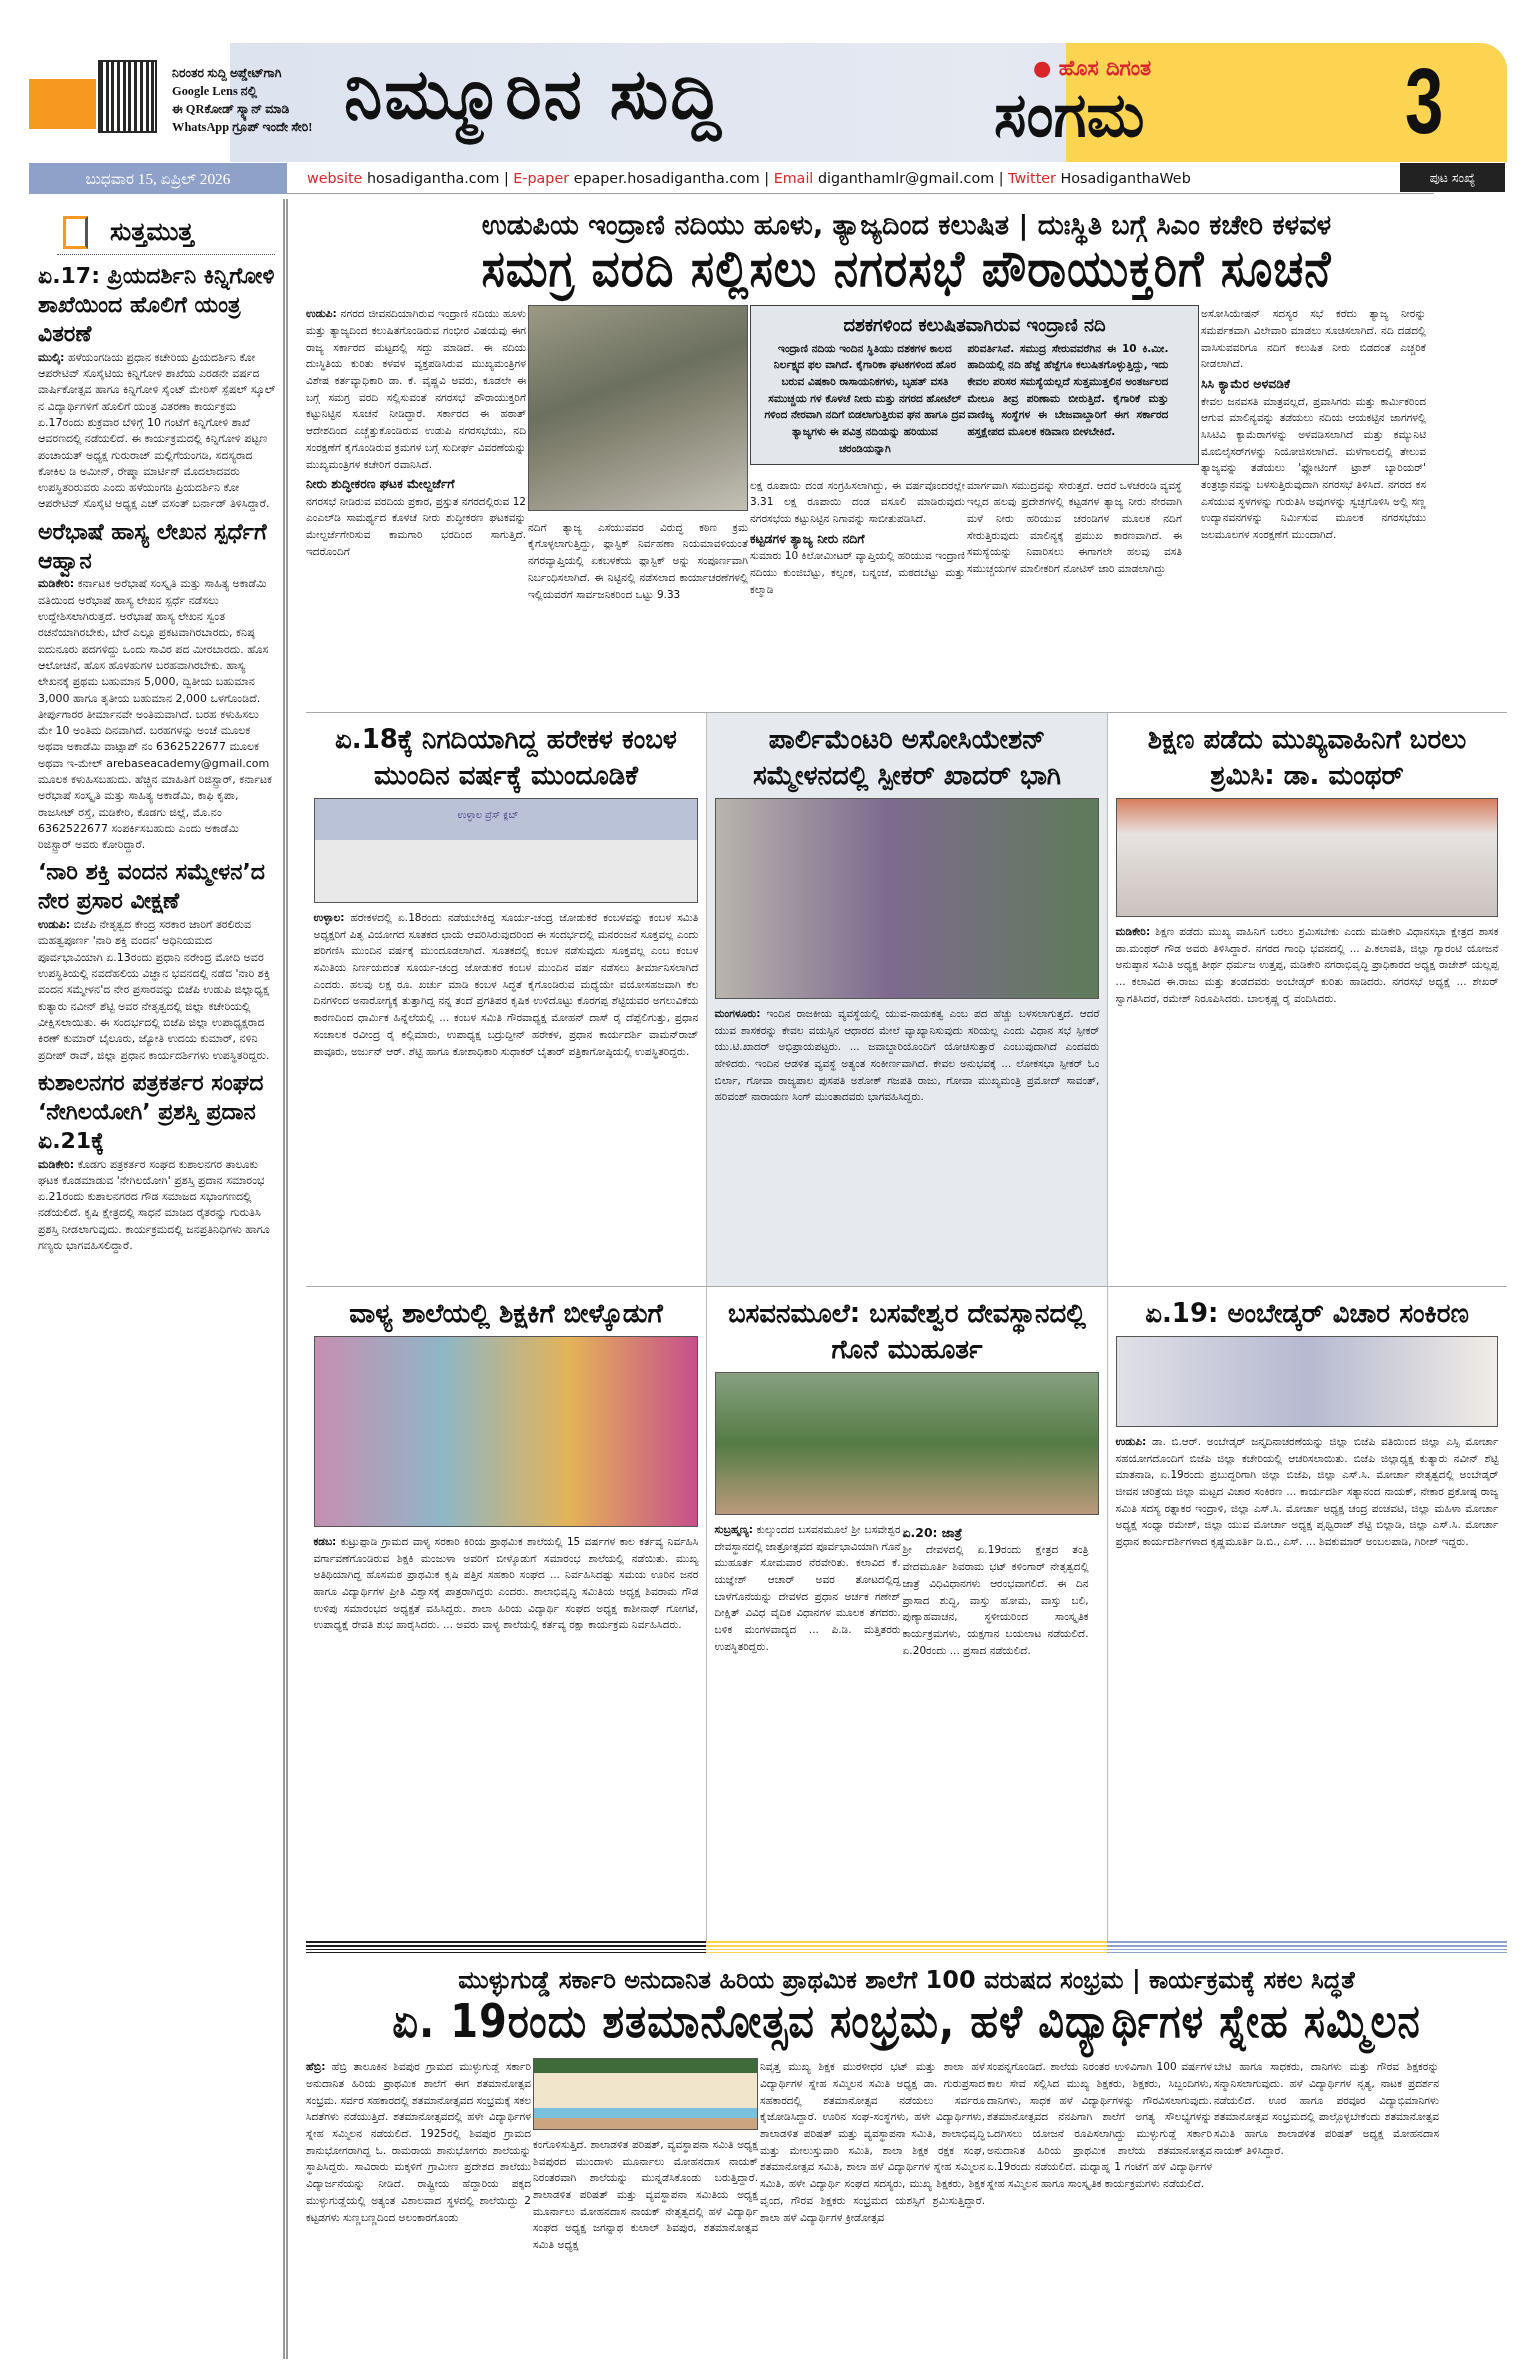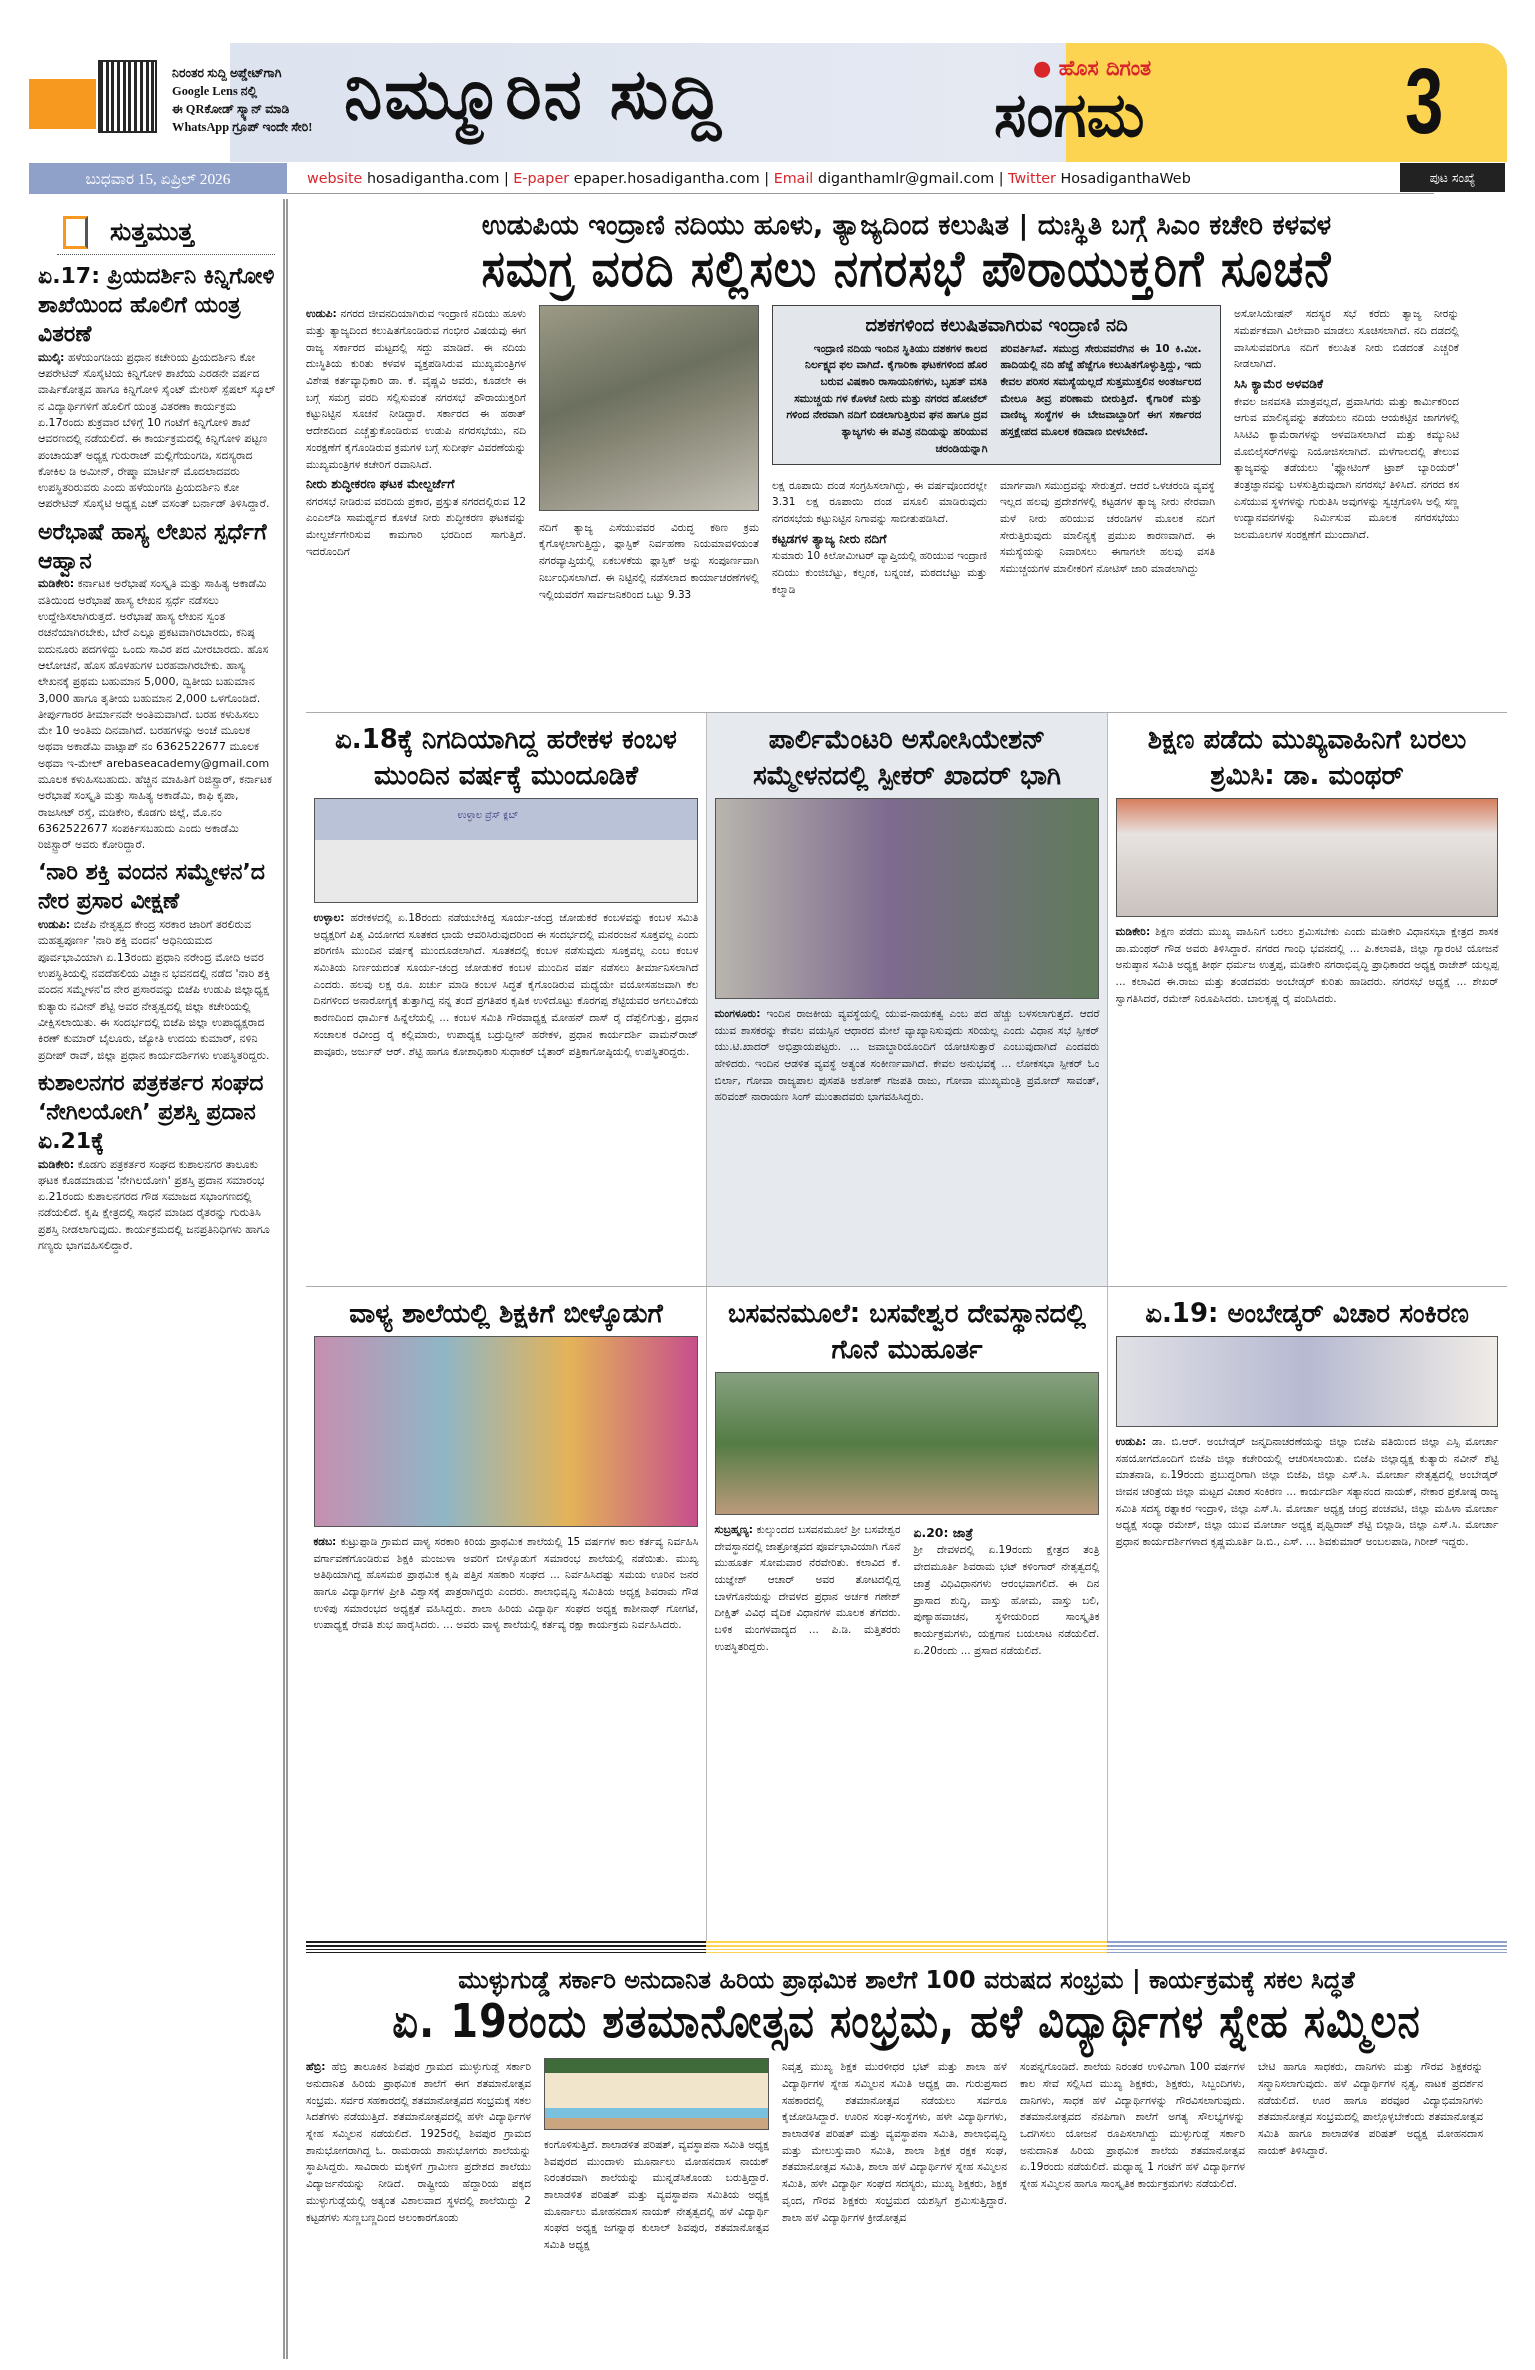--- a/index.html
+++ b/index.html
@@ -23,21 +23,21 @@
 .leftcol{left:38px;top:199px;width:250px;height:2160px;border-right:5.7px double #999;padding-right:7.6px;font-size:11px;line-height:16.3px}
 .sec-hd{display:flex;align-items:center;gap:22px;font-size:25px;font-weight:bold;margin:17px 0 5.7px 25px}
 .sec-door{width:25px;height:32.5px;border:3.8px solid #f7981f;border-right-color:#555}
 .dotline{border-top:1.9px dotted #555;margin:1.9px 0 5.7px 19px}
 .lh{font-weight:bold;font-size:22px;line-height:29px;margin:3.8px 0 1.9px}
 .body p{text-align:left;margin-bottom:1px}
 .b{font-weight:bold}
 .topstory{left:306px;top:201px;width:1201px;height:502px}
 .kicker{font-weight:bold;font-size:27px;text-align:center;margin-top:7.6px}
 .headline{font-weight:bold;font-size:44px;text-align:center;letter-spacing:1px;line-height:55px;transform:scaleY(1.15)}
-.cols{display:flex;gap:13px}
+.cols{display:flex;gap:2px}
 .col{font-size:10.5px;line-height:16.7px;text-align:justify}
 .photo{background:#777;border:1px solid #555}
 .river{background:linear-gradient(160deg,#9b9a86,#6c705f 40%,#8a8877 60%,#c3c0b6);}
 .boxgray{background:#e3e6ea;padding:7.6px 13.4px;border:1px solid #404040}
 .boxhd{font-weight:bold;font-size:18px;text-align:center;margin-bottom:3.8px}
 .sub{font-weight:bold;font-size:12.4px;margin-top:3.8px}
 .hl2{font-weight:bold;font-size:26px;text-align:center;line-height:36px}
 .band{left:306px;top:1941px;height:11.5px;width:1201px;display:flex}
 .band div{flex:1}
 .mid{border-right:1px solid #bbb}
@@ -106,21 +106,21 @@
       <p>ನಗರಸಭೆ ನೀಡಿರುವ ವರದಿಯ ಪ್ರಕಾರ, ಪ್ರಸ್ತುತ ನಗರದಲ್ಲಿರುವ 12 ಎಂಎಲ್‌ಡಿ ಸಾಮರ್ಥ್ಯದ ಕೊಳಚೆ ನೀರು ಶುದ್ಧೀಕರಣ ಘಟಕವನ್ನು ಮೇಲ್ದರ್ಜೆಗೇರಿಸುವ ಕಾಮಗಾರಿ ಭರದಿಂದ ಸಾಗುತ್ತಿದೆ. ಇದರೊಂದಿಗೆ</p>
     </div>
     <div class="col" style="width:220px">
       <div class="photo river" style="height:206px"></div>
       <p style="margin-top:7.6px">ನದಿಗೆ ತ್ಯಾಜ್ಯ ಎಸೆಯುವವರ ವಿರುದ್ಧ ಕಠಿಣ ಕ್ರಮ ಕೈಗೊಳ್ಳಲಾಗುತ್ತಿದ್ದು, ಪ್ಲಾಸ್ಟಿಕ್ ನಿರ್ವಹಣಾ ನಿಯಮಾವಳಿಯಂತೆ ನಗರವ್ಯಾಪ್ತಿಯಲ್ಲಿ ಏಕಬಳಕೆಯ ಪ್ಲಾಸ್ಟಿಕ್ ಅನ್ನು ಸಂಪೂರ್ಣವಾಗಿ ನಿರ್ಬಂಧಿಸಲಾಗಿದೆ. ಈ ನಿಟ್ಟಿನಲ್ಲಿ ನಡೆಸಲಾದ ಕಾರ್ಯಾಚರಣೆಗಳಲ್ಲಿ ಇಲ್ಲಿಯವರೆಗೆ ಸಾರ್ವಜನಿಕರಿಂದ ಒಟ್ಟು 9.33</p>
     </div>
     <div style="width:449px">
       <div class="boxgray">
         <div class="boxhd">ದಶಕಗಳಿಂದ ಕಲುಷಿತವಾಗಿರುವ ಇಂದ್ರಾಣಿ ನದಿ</div>
         <div class="cols">
-          <p class="col b" style="width:201px;text-align:right">ಇಂದ್ರಾಣಿ ನದಿಯ ಇಂದಿನ ಸ್ಥಿತಿಯು ದಶಕಗಳ ಕಾಲದ ನಿರ್ಲಕ್ಷ್ಯದ ಫಲ ವಾಗಿದೆ. ಕೈಗಾರಿಕಾ ಘಟಕಗಳಿಂದ ಹೊರ ಬರುವ ವಿಷಕಾರಿ ರಾಸಾಯನಿಕಗಳು, ಬೃಹತ್ ವಸತಿ ಸಮುಚ್ಚಯ ಗಳ ಕೊಳಚೆ ನೀರು ಮತ್ತು ನಗರದ ಹೋಟೆಲ್ ಗಳಿಂದ ನೇರವಾಗಿ ನದಿಗೆ ಬಿಡಲಾಗುತ್ತಿರುವ ಘನ ಹಾಗೂ ದ್ರವ ತ್ಯಾಜ್ಯಗಳು ಈ ಪವಿತ್ರ ನದಿಯನ್ನು ಹರಿಯುವ ಚರಂಡಿಯನ್ನಾಗಿ</p>
+          <p class="col b" style="width:201px;text-align:center">ಇಂದ್ರಾಣಿ ನದಿಯ ಇಂದಿನ ಸ್ಥಿತಿಯು ದಶಕಗಳ ಕಾಲದ ನಿರ್ಲಕ್ಷ್ಯದ ಫಲ ವಾಗಿದೆ. ಕೈಗಾರಿಕಾ ಘಟಕಗಳಿಂದ ಹೊರ ಬರುವ ವಿಷಕಾರಿ ರಾಸಾಯನಿಕಗಳು, ಬೃಹತ್ ವಸತಿ ಸಮುಚ್ಚಯ ಗಳ ಕೊಳಚೆ ನೀರು ಮತ್ತು ನಗರದ ಹೋಟೆಲ್ ಗಳಿಂದ ನೇರವಾಗಿ ನದಿಗೆ ಬಿಡಲಾಗುತ್ತಿರುವ ಘನ ಹಾಗೂ ದ್ರವ ತ್ಯಾಜ್ಯಗಳು ಈ ಪವಿತ್ರ ನದಿಯನ್ನು ಹರಿಯುವ ಚರಂಡಿಯನ್ನಾಗಿ</p>
           <p class="col b" style="width:201px">ಪರಿವರ್ತಿಸಿವೆ. ಸಮುದ್ರ ಸೇರುವವರೆಗಿನ ಈ 10 ಕಿ.ಮೀ. ಹಾದಿಯಲ್ಲಿ ನದಿ ಹೆಜ್ಜೆ ಹೆಜ್ಜೆಗೂ ಕಲುಷಿತಗೊಳ್ಳುತ್ತಿದ್ದು, ಇದು ಕೇವಲ ಪರಿಸರ ಸಮಸ್ಯೆಯಲ್ಲದೆ ಸುತ್ತಮುತ್ತಲಿನ ಅಂತರ್ಜಲದ ಮೇಲೂ ತೀವ್ರ ಪರಿಣಾಮ ಬೀರುತ್ತಿದೆ. ಕೈಗಾರಿಕೆ ಮತ್ತು ವಾಣಿಜ್ಯ ಸಂಸ್ಥೆಗಳ ಈ ಬೇಜವಾಬ್ದಾರಿಗೆ ಈಗ ಸರ್ಕಾರದ ಹಸ್ತಕ್ಷೇಪದ ಮೂಲಕ ಕಡಿವಾಣ ಬೀಳಬೇಕಿದೆ.</p>
         </div>
       </div>
       <div class="cols" style="margin-top:11.5px">
         <div class="col" style="width:215px">
           <p>ಲಕ್ಷ ರೂಪಾಯಿ ದಂಡ ಸಂಗ್ರಹಿಸಲಾಗಿದ್ದು, ಈ ವರ್ಷವೊಂದರಲ್ಲೇ 3.31 ಲಕ್ಷ ರೂಪಾಯಿ ದಂಡ ವಸೂಲಿ ಮಾಡಿರುವುದು ನಗರಸಭೆಯ ಕಟ್ಟುನಿಟ್ಟಿನ ನಿಗಾವನ್ನು ಸಾಬೀತುಪಡಿಸಿದೆ.</p>
           <div class="sub">ಕಟ್ಟಡಗಳ ತ್ಯಾಜ್ಯ ನೀರು ನದಿಗೆ</div>
           <p>ಸುಮಾರು 10 ಕಿಲೋಮೀಟರ್ ವ್ಯಾಪ್ತಿಯಲ್ಲಿ ಹರಿಯುವ ಇಂದ್ರಾಣಿ ನದಿಯು ಕುಂಜಿಬೆಟ್ಟು, ಕಲ್ಸಂಕ, ಬನ್ನಂಜೆ, ಮಠದಬೆಟ್ಟು ಮತ್ತು ಕಲ್ಮಾಡಿ</p>
         </div>
         <p class="col" style="width:215px">ಮಾರ್ಗವಾಗಿ ಸಮುದ್ರವನ್ನು ಸೇರುತ್ತದೆ. ಆದರೆ ಒಳಚರಂಡಿ ವ್ಯವಸ್ಥೆ ಇಲ್ಲದ ಹಲವು ಪ್ರದೇಶಗಳಲ್ಲಿ ಕಟ್ಟಡಗಳ ತ್ಯಾಜ್ಯ ನೀರು ನೇರವಾಗಿ ಮಳೆ ನೀರು ಹರಿಯುವ ಚರಂಡಿಗಳ ಮೂಲಕ ನದಿಗೆ ಸೇರುತ್ತಿರುವುದು ಮಾಲಿನ್ಯಕ್ಕೆ ಪ್ರಮುಖ ಕಾರಣವಾಗಿದೆ. ಈ ಸಮಸ್ಯೆಯನ್ನು ನಿವಾರಿಸಲು ಈಗಾಗಲೇ ಹಲವು ವಸತಿ ಸಮುಚ್ಚಯಗಳ ಮಾಲೀಕರಿಗೆ ನೋಟಿಸ್ ಜಾರಿ ಮಾಡಲಾಗಿದ್ದು</p>

